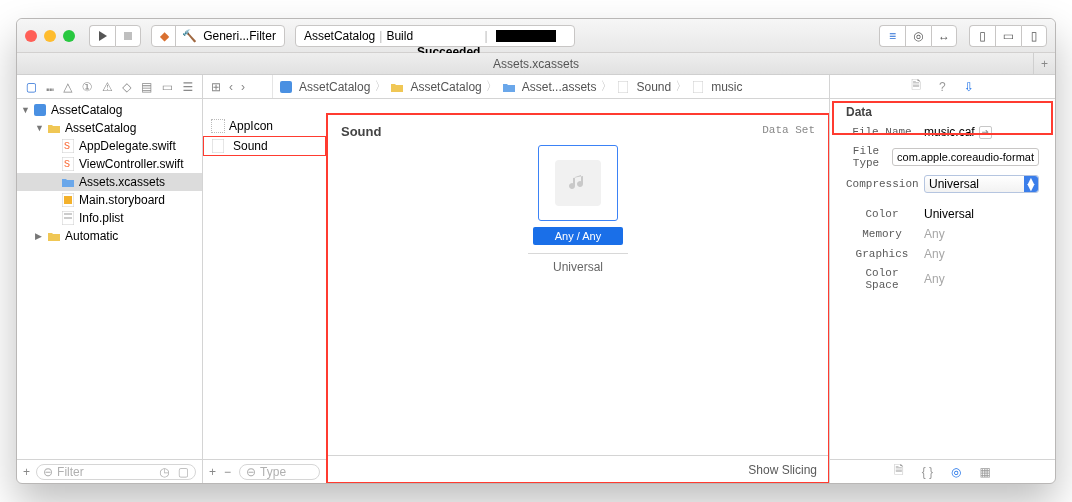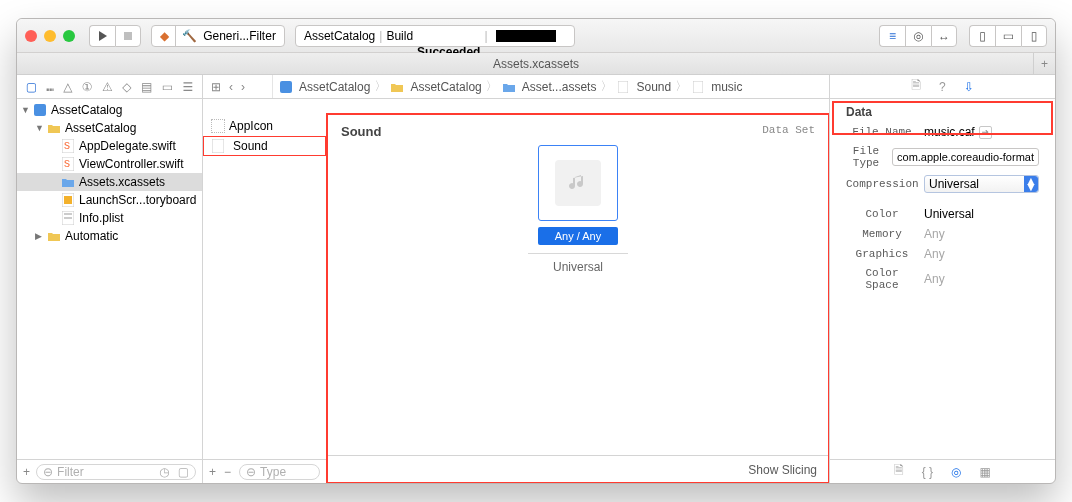--- a/index.html
+++ b/index.html
@@ -53,21 +53,21 @@
   .outline-footer{height:24px;border-top:1px solid #d4d4d4;display:flex;align-items:center;padding:0 6px;gap:8px;color:#888;}
   .outline-footer .filter-pill{flex:1;}
 
   .canvas{flex:1;display:flex;flex-direction:column;outline:2px solid #ff3b30;outline-offset:-1px;}
   .canvas-head{display:flex;justify-content:space-between;padding:10px 14px 0 14px;}
   .canvas-head .title{font-weight:600;font-size:13px;color:#444;}
   .canvas-head .type{color:#888;font-size:11px;font-family:Liberation Mono, monospace;}
   .canvas-center{flex:1;display:flex;flex-direction:column;align-items:center;padding-top:6px;gap:6px;}
   .asset-box{width:80px;height:76px;border:1px solid #3b82f6;border-radius:3px;display:flex;align-items:center;justify-content:center;background:#fff;}
   .music-tile{width:46px;height:46px;background:#f1f1f1;border-radius:4px;display:flex;align-items:center;justify-content:center;}
-  .any-label{width:80px;height:18px;background:#1a6fe8;color:#fff;display:flex;align-items:center;justify-content:center;font-size:11px;border-radius:2px;}
+  .any-label{width:90px;height:18px;background:#1a6fe8;color:#fff;display:flex;align-items:center;justify-content:center;font-size:11px;border-radius:2px;}
   .cap-line{width:100px;border-top:1px solid #d8d8d8;margin-top:2px;}
   .cap{color:#666;font-size:12px;}
   .canvas-footer{height:28px;border-top:1px solid #d4d4d4;display:flex;align-items:center;justify-content:flex-end;padding-right:12px;color:#5a5a5a;}
 
   .inspector{width:226px;border-left:1px solid #d4d4d4;display:flex;flex-direction:column;}
   .insp-icons{height:24px;border-bottom:1px solid #d4d4d4;display:flex;align-items:center;justify-content:center;gap:18px;color:#9a9a9a;}
   .insp-icons .sel{color:#1a6fe8;}
   .insp-body{flex:1;padding:6px 16px;position:relative;}
   .redbox{position:absolute;left:2px;right:2px;top:2px;height:34px;border:2px solid #ff3b30;pointer-events:none;}
   .section-head{font-weight:600;font-size:12px;color:#444;margin-bottom:6px;}
@@ -202,21 +202,21 @@
           <span>Assets.xcassets</span>
         </div>
         <div class="row ind2">
           <span class="disc"></span>
           <span class="fi">
               <svg width="12" height="14">
                 <rect width="12" height="14" fill="#fff" stroke="#ccc"></rect>
                 <rect x="2" y="3" width="8" height="8" fill="#f3b12c"></rect>
               </svg>
             </span>
-          <span>LaunchScr...toryboard</span>
+          <span>Main.storyboard</span>
         </div>
         <div class="row ind2">
           <span class="disc"></span>
           <span class="fi">
               <svg width="12" height="14">
                 <rect width="12" height="14" fill="#fff" stroke="#ccc"></rect>
                 <rect x="2" y="2" width="8" height="2" fill="#ccc"></rect>
                 <rect x="2" y="6" width="8" height="2" fill="#ccc"></rect>
               </svg>
             </span>

